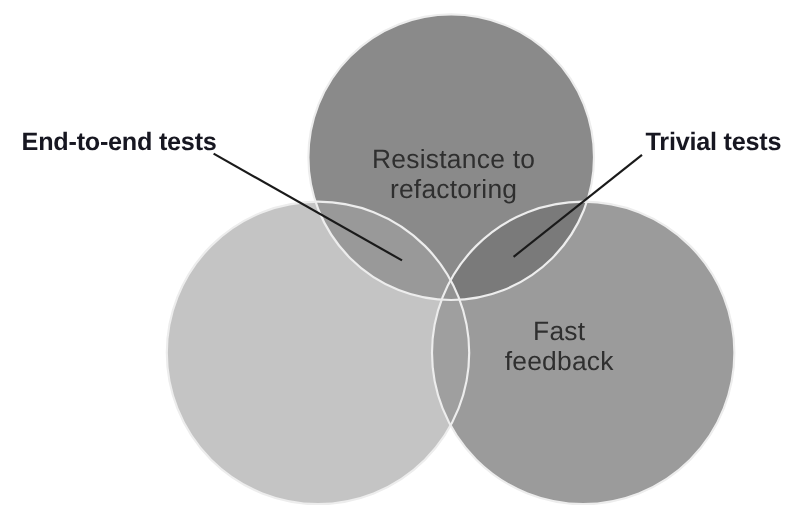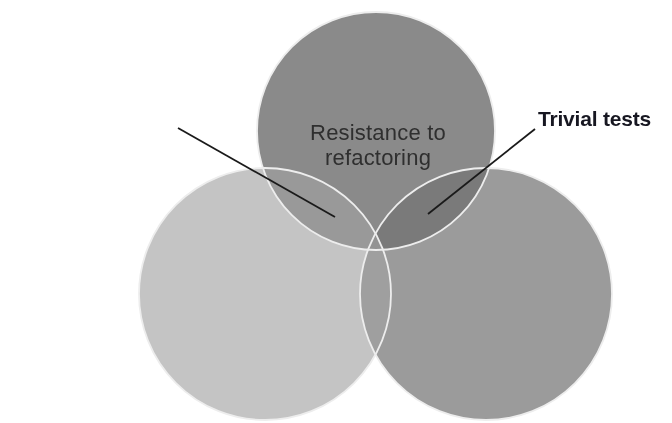--- a/index.html
+++ b/index.html
@@ -67,17 +67,20 @@
     <circle class="outline" cx="265" cy="294" r="126"></circle>
 
     <line class="callout-line" x1="178" y1="128" x2="335" y2="217"></line>
     <line class="callout-line" x1="535" y1="129" x2="428" y2="214"></line>
   </svg>
 
   <div class="clabel" style="left:278px; top:120px; width:200px;">Resistance to
 refactoring</div>
 
 
+  <div class="clabel" style="left:366px; top:263px; width:200px;">Fast
+feedback</div>
 
+  <div class="bold-label" style="left:18px; top:107px;">End-to-end tests</div>
 
   <div class="bold-label right-align" style="left:538px; top:107px;">Trivial tests</div>
 
 </div>
 
 </body></html>

